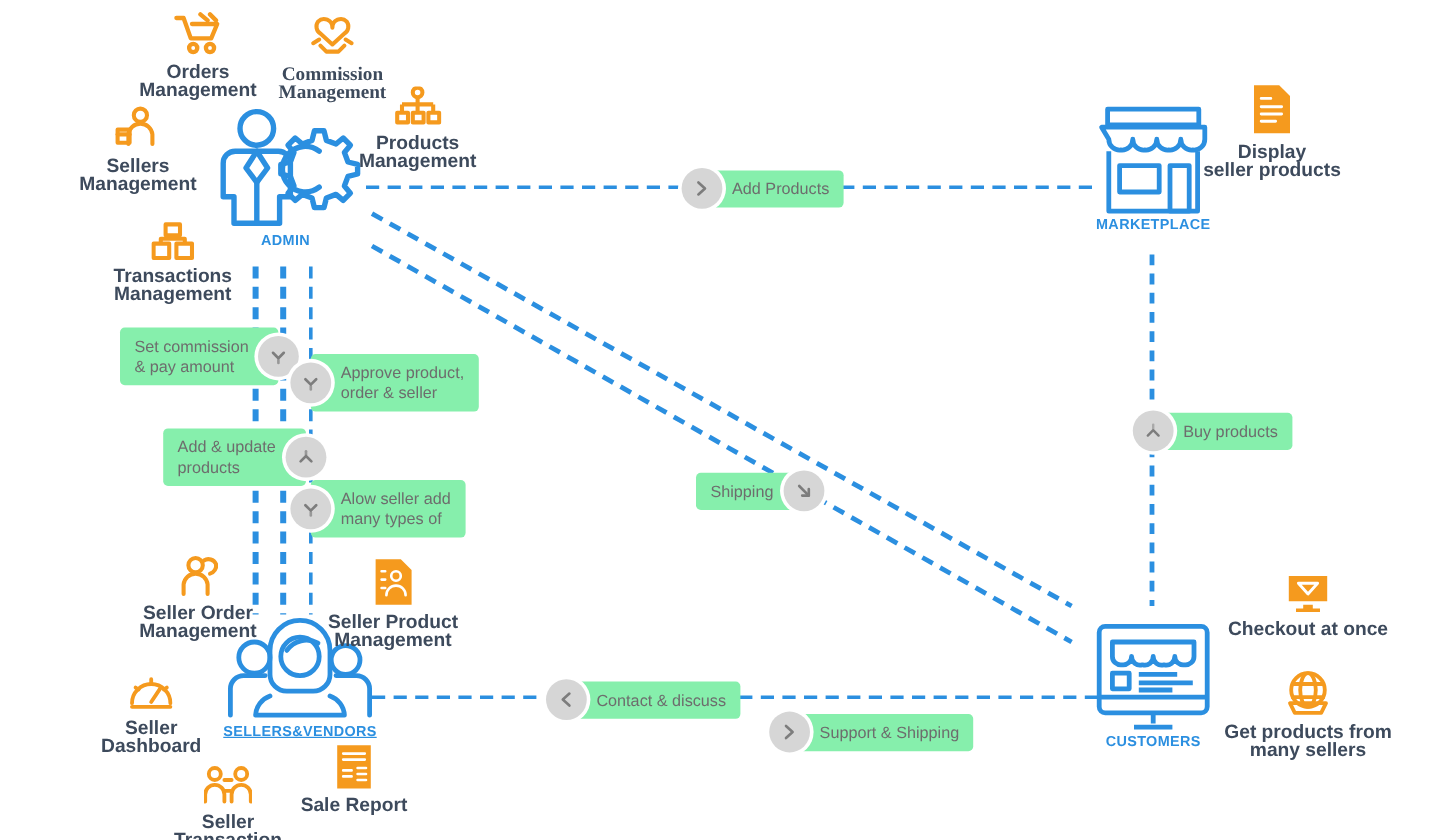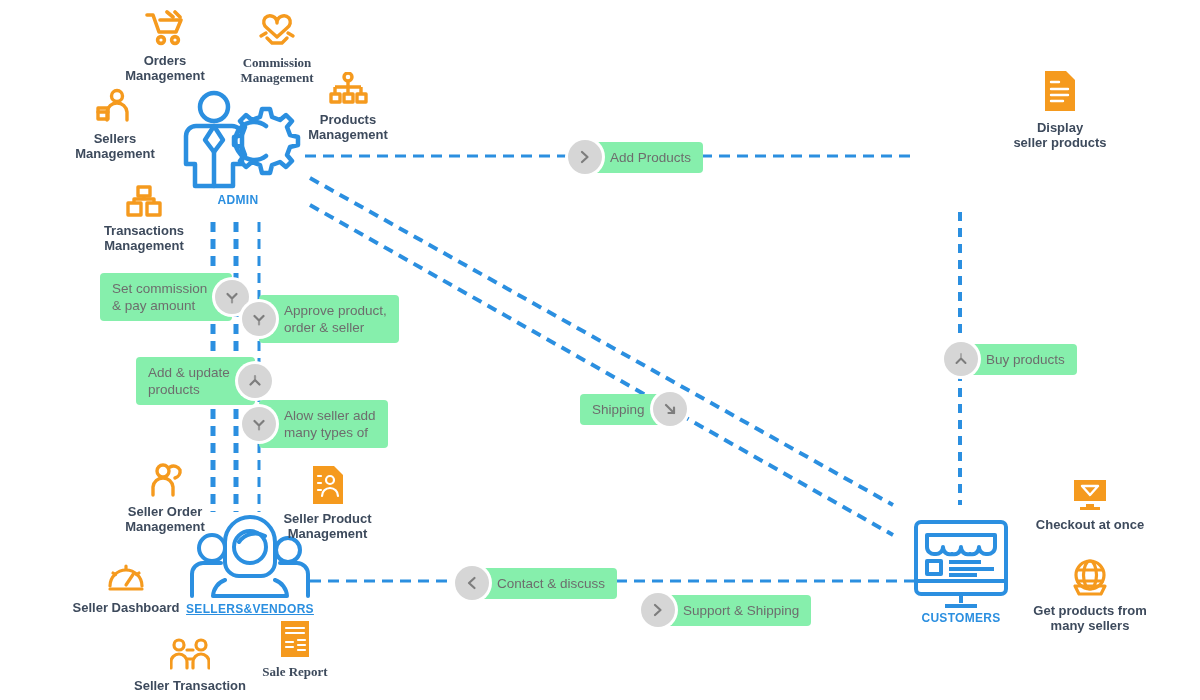--- a/index.html
+++ b/index.html
@@ -2,21 +2,21 @@
 <html><head>
 <meta charset="utf-8">
 <style>
   html,body{margin:0;padding:0;background:#ffffff;}
   body{width:1200px;height:700px;overflow:hidden;
        font-family:"Liberation Sans","DejaVu Sans",sans-serif;}
   #stage{position:relative;width:1200px;height:700px;background:#fff;}
 
   
   .node{position:absolute;text-align:center;}
-  .node .cap{font-size:13px;line-height:15px;color:#3d4a5c;font-weight:700;white-space:pre-line;}
+  .node .cap{font-size:16px;line-height:15px;color:#3d4a5c;font-weight:700;white-space:pre-line;}
   .node .cap.blue{color:#2b8fe0;letter-spacing:.3px;font-size:12px;}
   .node .ic{display:block;margin:0 auto;}
 
   
   #wires{position:absolute;left:0;top:0;width:1200px;height:700px;}
 
   
   .pill{position:absolute;display:flex;align-items:center;height:auto;}
   .pill .badge{width:34px;height:34px;border-radius:50%;background:#d6d6d6;
        display:flex;align-items:center;justify-content:center;flex:0 0 34px;
@@ -57,20 +57,32 @@
         <path d="M22 38 h36 a10 10 0 0 1 10 10 v28 h-9 v22 h-38 v-22 h-9 v-28 a10 10 0 0 1 10 -10 z"></path>
         <path d="M40 38 l-9 14 l9 12 l9 -12 z"></path>
         <path d="M40 64 v34"></path>
         <path d="M88 21 l8 0 l2 8 8 3 6 -5 6 6 -5 6 3 8 8 2 0 8 -8 2 -3 8 5 6 -6 6 -6 -5 -8 3 -2 8 -8 0 -2 -8 -8 -3 -6 5 -6 -6 5 -6 -3 -8 -8 -2 0 -8 8 -2 3 -8 -5 -6 6 -6 6 5 8 -3 z"></path>
         <path d="M92 38 a19 19 0 1 0 0 30"></path>
       </g>
     </svg>
     <div class="cap blue">ADMIN</div>
   </div>
 
+  <div class="node" style="left:905px;top:88px;width:112px;">
+    <svg class="ic" width="94" height="92" viewBox="0 0 94 92">
+      <g fill="none" stroke="#2b8fe0" stroke-width="4" stroke-linejoin="round">
+        <rect x="9" y="3" width="76" height="13"></rect>
+        <path d="M4 18 h86 v10 a9 9 0 0 1 -10 9 a9 9 0 0 1 -10 -9 a9 9 0 0 1 -10 9 a9 9 0 0 1 -10 -9 a9 9 0 0 1 -10 9 a9 9 0 0 1 -10 -9 a9 9 0 0 1 -10 9 a9 9 0 0 1 -10 -9 z"></path>
+        <path d="M10 38 v50 h74 v-50"></path>
+        <rect x="19" y="50" width="33" height="22"></rect>
+        <rect x="61" y="50" width="16" height="38"></rect>
+      </g>
+    </svg>
+    <div class="cap blue">MARKETPLACE</div>
+  </div>
 
   <div class="node" style="left:180px;top:512px;width:140px;">
     <svg class="ic" width="126" height="90" viewBox="0 0 126 90">
       <g fill="none" stroke="#2b8fe0" stroke-width="4" stroke-linejoin="round" stroke-linecap="round">
         <circle cx="25" cy="36" r="13"></circle>
         <path d="M5 84 v-22 a11 11 0 0 1 11 -11 h18"></path>
         <circle cx="101" cy="38" r="12"></circle>
         <path d="M121 84 v-22 a11 11 0 0 0 -11 -11 h-17"></path>
         <path d="M63 5 a25 25 0 0 1 25 25 v20 a14 14 0 0 1 -14 14 h-22 a14 14 0 0 1 -14 -14 v-20 a25 25 0 0 1 25 -25 z"></path>
         <circle cx="63" cy="35" r="16"></circle>
@@ -260,21 +272,21 @@
     <svg class="ic" width="32" height="38" viewBox="0 0 32 38">
       <g fill="#f59a1e">
           <path d="M2 1 h28 v36 h-28 z"></path>
         </g>
       <g fill="none" stroke="#ffffff" stroke-width="2.2" stroke-linecap="round">
         <path d="M7 8 h18 M7 13 h18"></path>
         <path d="M7 22 h7 M7 27 h7"></path>
         <path d="M19 20 h7 M19 25 h7 M19 30 h7"></path>
       </g>
     </svg>
-    <div class="cap" style="margin-top:6px;font-family:Liberation Serif, serif;">Sale Report</div>
+    <div class="cap" style="margin-top:6px;">Sale Report</div>
   </div>
 
   <div class="pill rgt" style="left:568px;top:140px;">
     <span class="badge">
       <svg width="16" height="16" viewBox="0 0 16 16">
           <path d="M5 3 L10.5 8 L5 13" fill="none" stroke="#7d7d7d" stroke-width="2.2" stroke-linecap="round" stroke-linejoin="round"></path>
         </svg>
     </span>
     <span class="txt">Add Products</span>
   </div>

